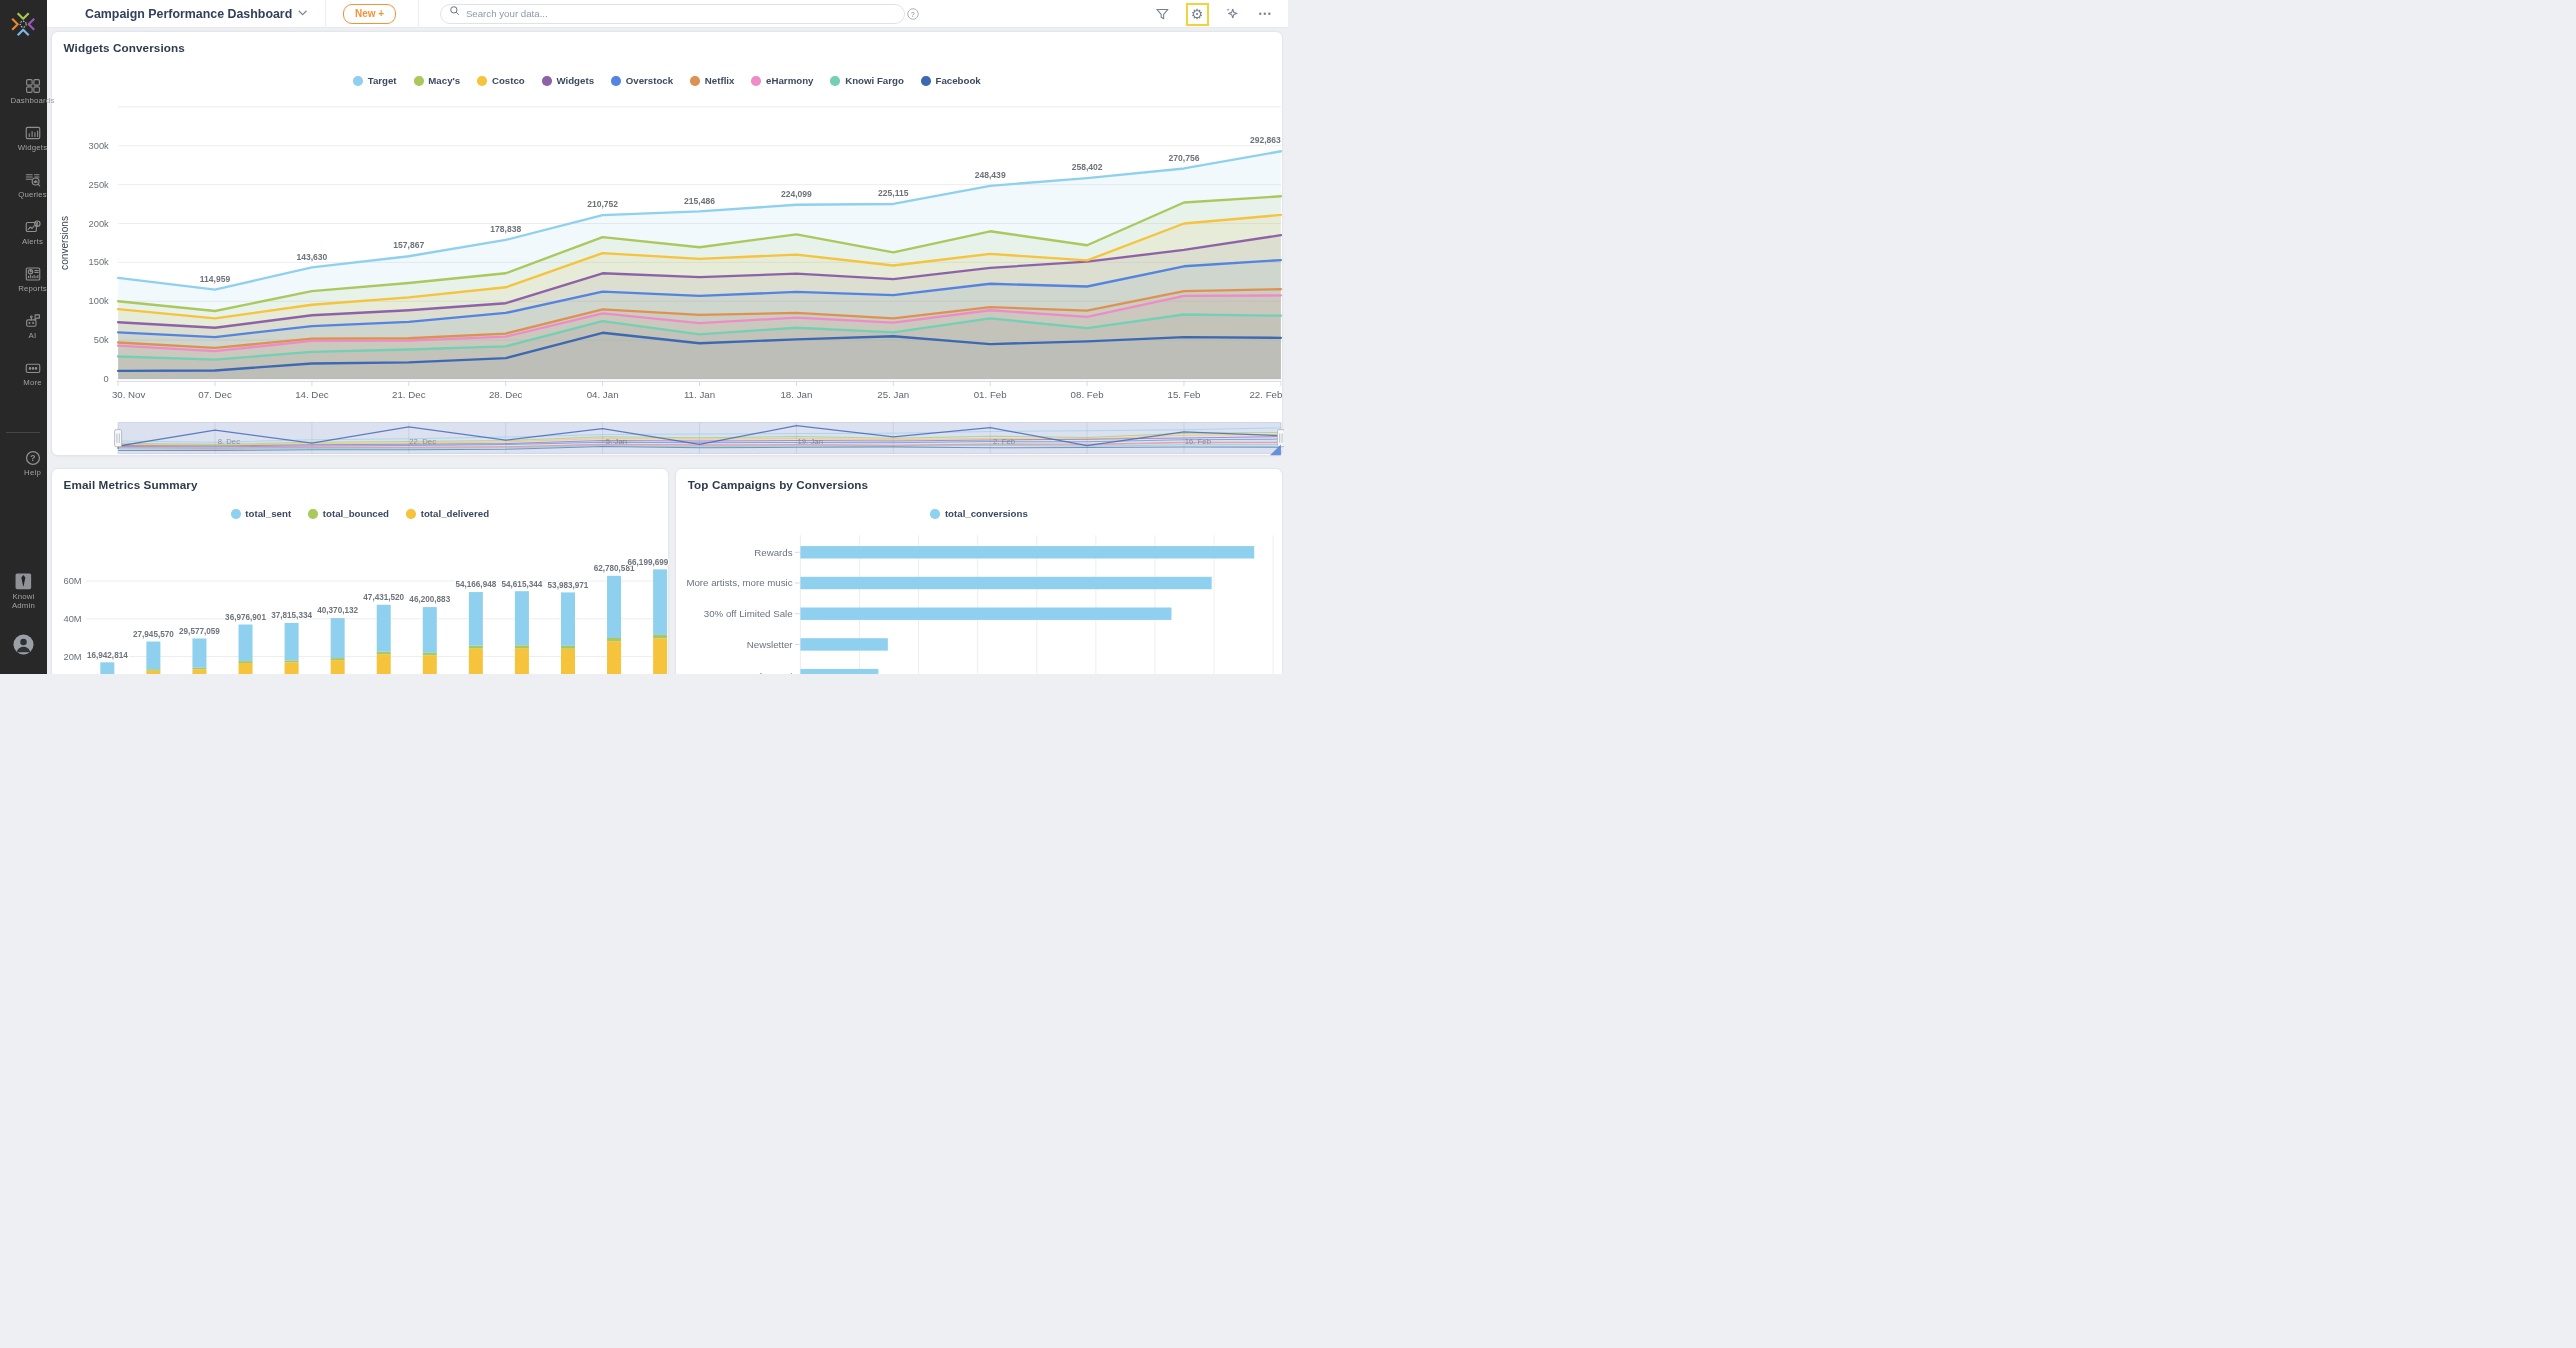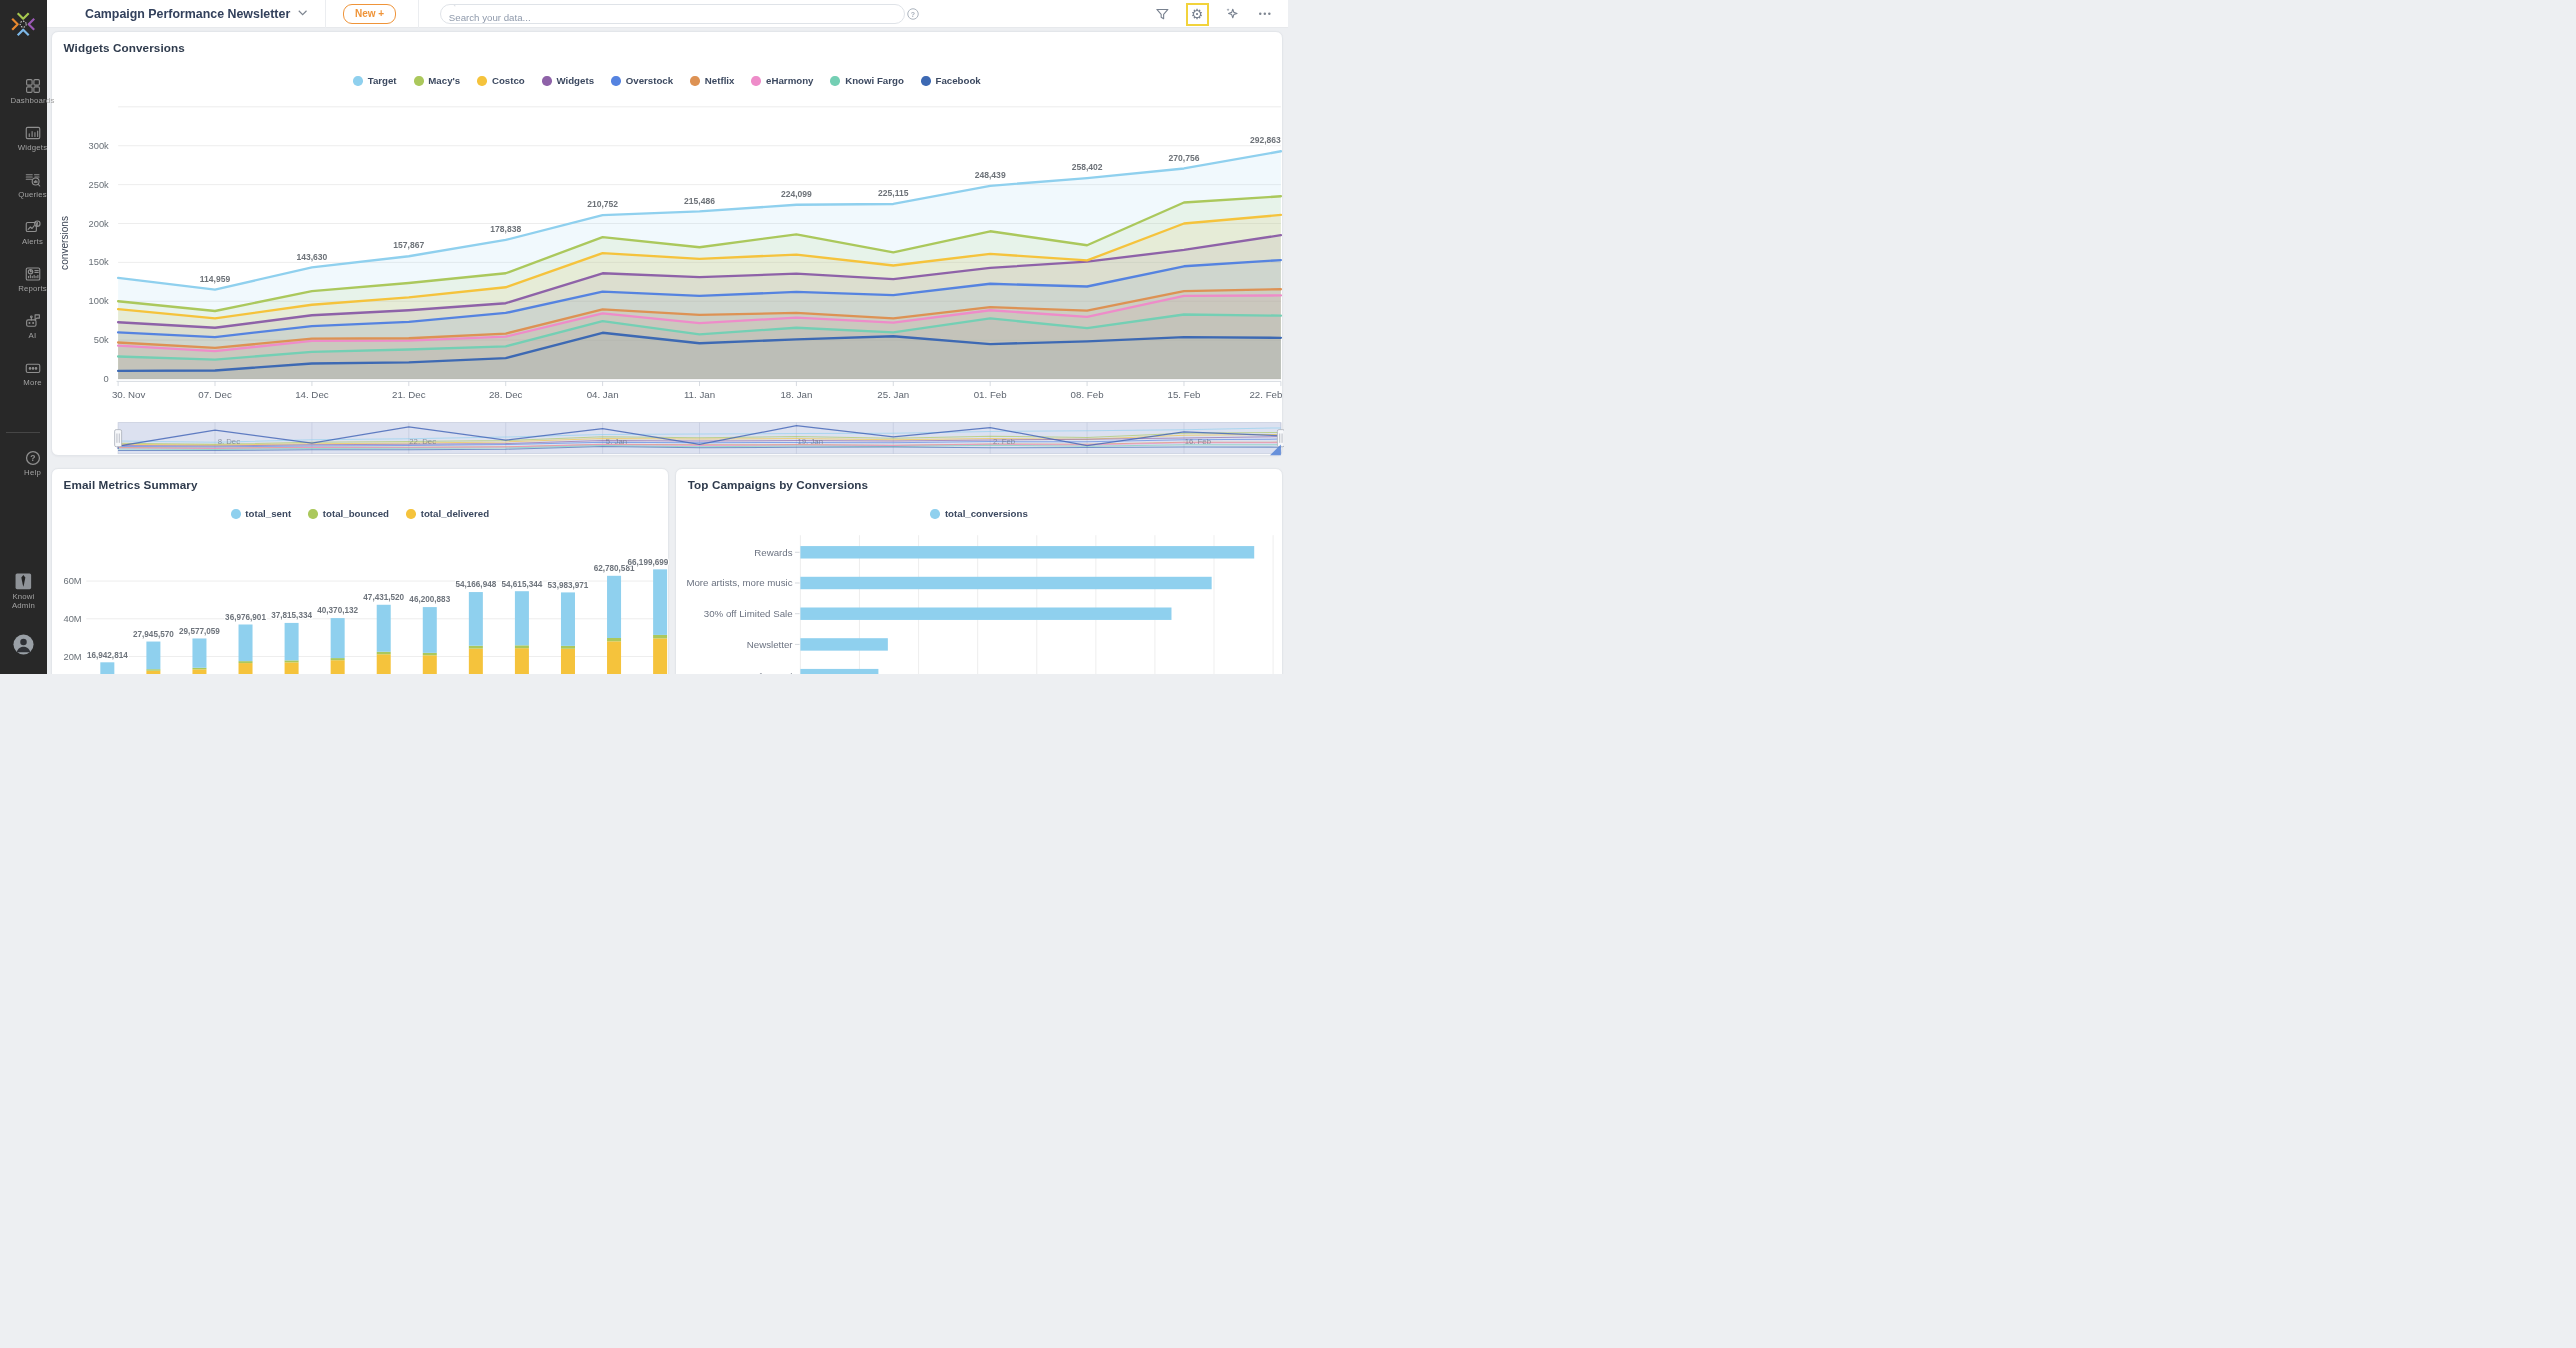--- a/index.html
+++ b/index.html
@@ -17,21 +17,21 @@
   .side-admin { position:absolute; left:0; top:572px; width:47px; display:flex; flex-direction:column; align-items:center; gap:2.3px; cursor:pointer; }
   .side-admin .side-label { width:34px; }
   .side-avatar { position:absolute; left:11.7px; top:633px; width:23px; height:23px; cursor:pointer; }
 
   
   .topbar { position:fixed; left:47px; top:0; width:1241px; height:28px; background:#ffffff; border-bottom:0.8px solid #e7e9ec; z-index:9; }
   .tb-title { position:absolute; left:38px; top:0; height:28px; display:flex; align-items:center; font-size:12.4px; font-weight:bold; color:#33415c; }
   .tb-chev { position:absolute; left:251px; top:10px; width:9.3px; height:6.2px; cursor:pointer; }
   .tb-div { position:absolute; top:0; width:0.8px; height:28px; background:#ebedf0; }
   .tb-new { position:absolute; left:296px; top:3.9px; width:53px; height:20px; border:1.2px solid #ef9439; border-radius:9px; background:#fff; color:#ef9439; font-weight:bold; font-size:10px; cursor:pointer; font-family:"Liberation Sans",sans-serif; }
-  .tb-search { position:absolute; left:393px; top:3.9px; width:465px; height:20px; border:0.8px solid #dfe3e8; border-radius:11px; display:flex; padding:0 7.8px; gap:5.4px; background:#fff;flex-direction:column; }
+  .tb-search { position:absolute; left:393px; top:3.9px; width:465px; height:20px; border:0.8px solid #dfe3e8; border-radius:11px; display:flex; padding:0 7.8px; gap:5.4px; background:#fff; }
   .tb-search input { border:none; outline:none; flex:1; font-size:9.7px; color:#5b6b7f; font-family:"Liberation Sans",sans-serif; background:transparent; }
   .tb-search input::placeholder { color:#8e99ab; }
   .tb-qhelp { position:absolute; left:859px; top:7px; width:14px; height:14px; cursor:pointer; }
   .tb-icons { position:absolute; right:14px; top:0; height:28px; display:flex; align-items:center; gap:14px; }
   .tb-ic { width:18.7px; height:18.7px; display:flex; align-items:center; justify-content:center; cursor:pointer; }
   .tb-gearbox { width:23px; height:23px; border:2.3px solid #f2d33c; background:#fff; display:flex; align-items:center; justify-content:center; cursor:pointer; }
 
   
   .main { position:fixed; left:47px; top:28px; width:1241px; height:646px; background:#edeff2; overflow:hidden; }
   .panel { position:absolute; background:#fff; border:0.8px solid #e3e6ea; border-radius:7px; box-shadow:0 0.8px 1.6px rgba(40,50,70,.04); }
@@ -144,21 +144,21 @@
   <div class="side-avatar">
     <svg viewBox="0 0 24 24">
       <circle cx="12" cy="12" r="10.5" fill="#9aa0a6"></circle>
       <circle cx="12" cy="9.3" r="3.4" fill="#2f3136"></circle>
       <path d="M4.8 20.2c1.2-4.2 4.4-5.8 7.2-5.8s6 1.6 7.2 5.8z" fill="#2f3136"></path>
     </svg>
   </div>
 </aside>
 
 <header class="topbar">
-  <h1 class="tb-title">Campaign Performance Newsletter</h1>
+  <h1 class="tb-title">Campaign Performance Dashboard</h1>
   <svg class="tb-chev" viewBox="0 0 12 8">
     <path d="M1 1l5 5 5-5" fill="none" stroke="#7d8590" stroke-width="1.5"></path>
   </svg>
   <div class="tb-div" style="left:278px"></div>
   <button class="tb-new">New +</button>
   <div class="tb-div" style="left:371px"></div>
   <div class="tb-search">
     <svg width="11.7" height="11.7" viewBox="0 0 24 24">
       <circle cx="10" cy="10" r="6.5" fill="none" stroke="#5f6e82" stroke-width="2"></circle>
       <path d="M15 15l5 5" stroke="#5f6e82" stroke-width="2"></path>

